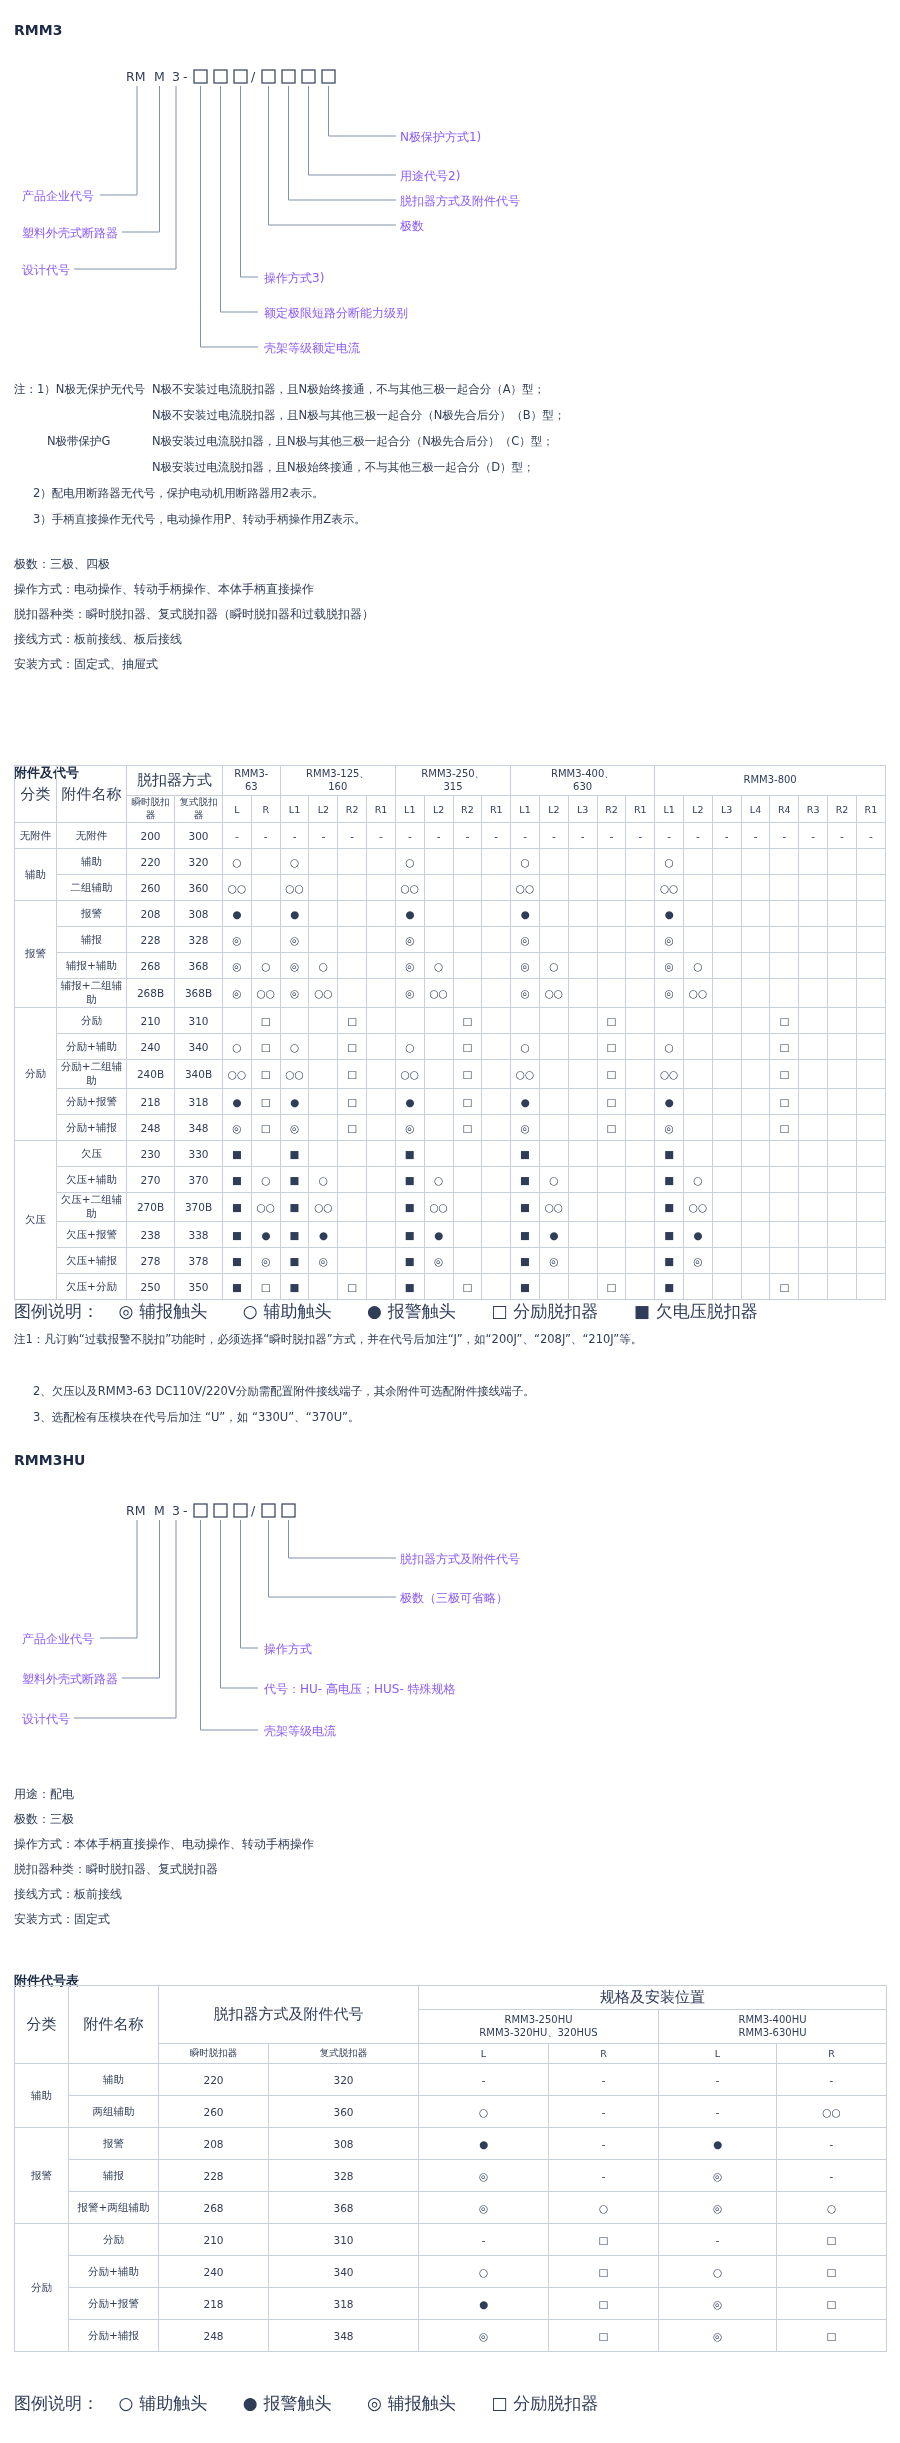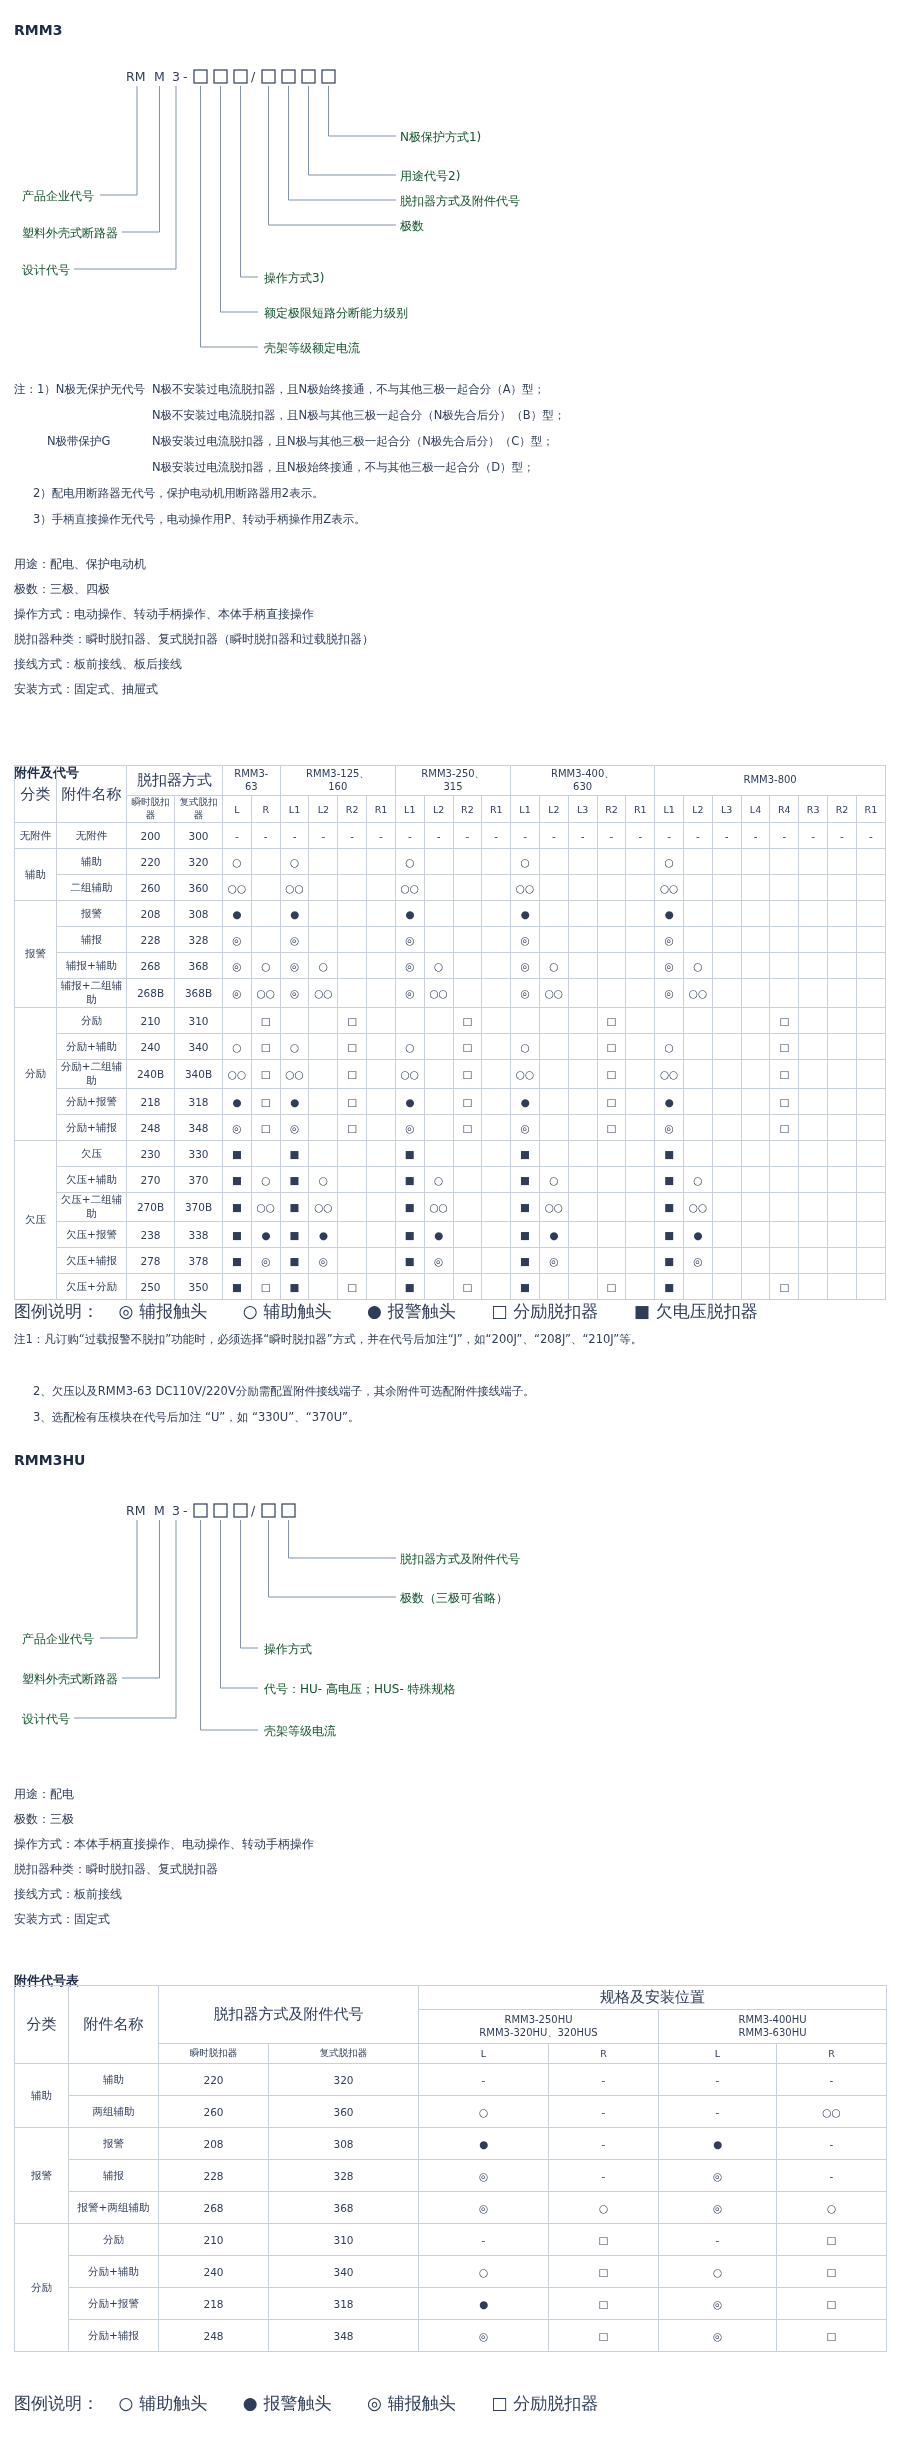--- a/index.html
+++ b/index.html
@@ -11,21 +11,21 @@
   }
   .page-title {
     position:absolute; left:14px; font-size:14px; font-weight:bold; color:#1d2b47;
   }
   .sec-head {
     position:absolute; left:14px; font-size:13px; font-weight:bold; color:#1d2b47;margin-top:26px;
   }
   .diagram { position:absolute; left:8px; width:900px; }
   .diagram svg { position:absolute; left:0; top:0; }
   .code { position:absolute; top:21px; font-size:12.5px; color:#2f3d58; white-space:nowrap; }
-  .dlabel { position:absolute; font-size:12px; white-space:nowrap; color:#14532d; }
+  .dlabel { position:absolute; font-size:12px; white-space:nowrap; color:#8b5cf6; }
   .notes { position:absolute; left:14px; font-size:11.5px; }
   .nline { position:absolute; left:0; height:26px; width:880px; }
   .nlead  { position:absolute; left:0;  white-space:nowrap; }
   .nlead2 { position:absolute; left:33px; white-space:nowrap; }
   .ntext  { position:absolute; left:138px; white-space:nowrap; }
   .ntext-full { position:absolute; left:19px; white-space:nowrap; }
   .ntext-ind  { position:absolute; left:33px; white-space:nowrap; }
   .specs { position:absolute; left:14px; font-size:12px; }
   .specs div { line-height:25px; white-space:nowrap; }
   table { position:absolute; left:14px; width:872px; border-collapse:collapse; table-layout:fixed; }
@@ -115,21 +115,20 @@
   </div>
   <div class="nline" style="top:104px">
     <span class="ntext-full">2）配电用断路器无代号，保护电动机用断路器用2表示。</span>
   </div>
   <div class="nline" style="top:130px">
     <span class="ntext-full">3）手柄直接操作无代号，电动操作用P、转动手柄操作用Z表示。</span>
   </div>
 </div>
 
 <div class="specs" style="top:552px">
-  <div>用途：配电、保护电动机</div>
   <div>极数：三极、四极</div>
   <div>操作方式：电动操作、转动手柄操作、本体手柄直接操作</div>
   <div>脱扣器种类：瞬时脱扣器、复式脱扣器（瞬时脱扣器和过载脱扣器）</div>
   <div>接线方式：板前接线、板后接线</div>
   <div>安装方式：固定式、抽屉式</div>
 </div>
 
 <div class="sec-head" style="top:738px">附件及代号</div>
 
 <table class="acc" style="top:765px">

